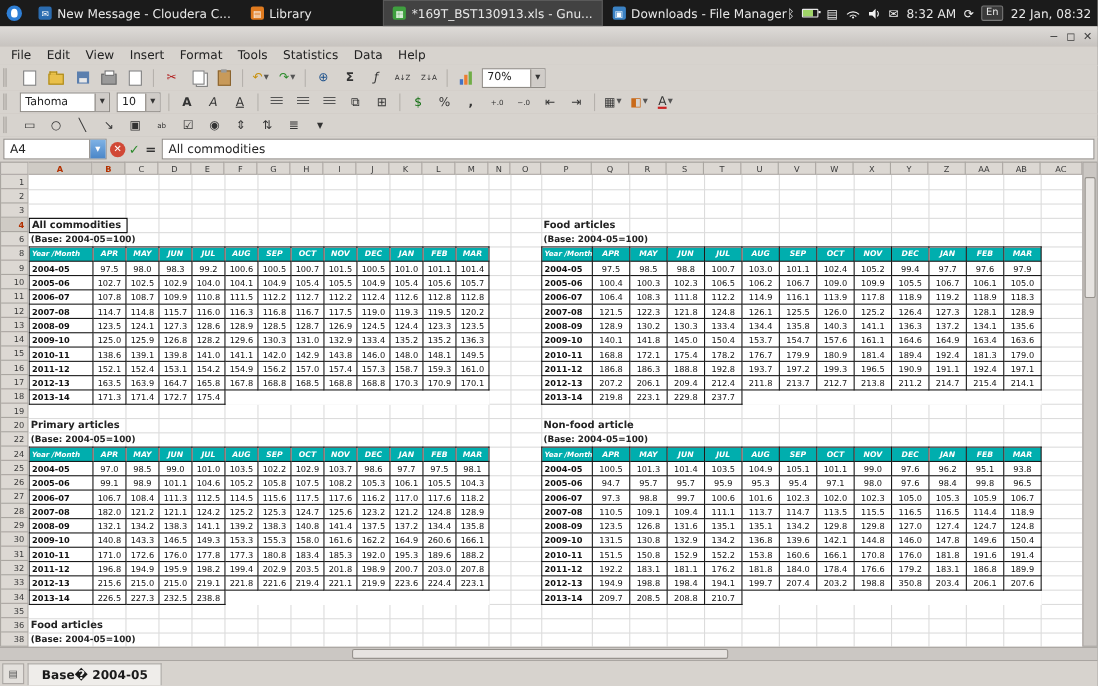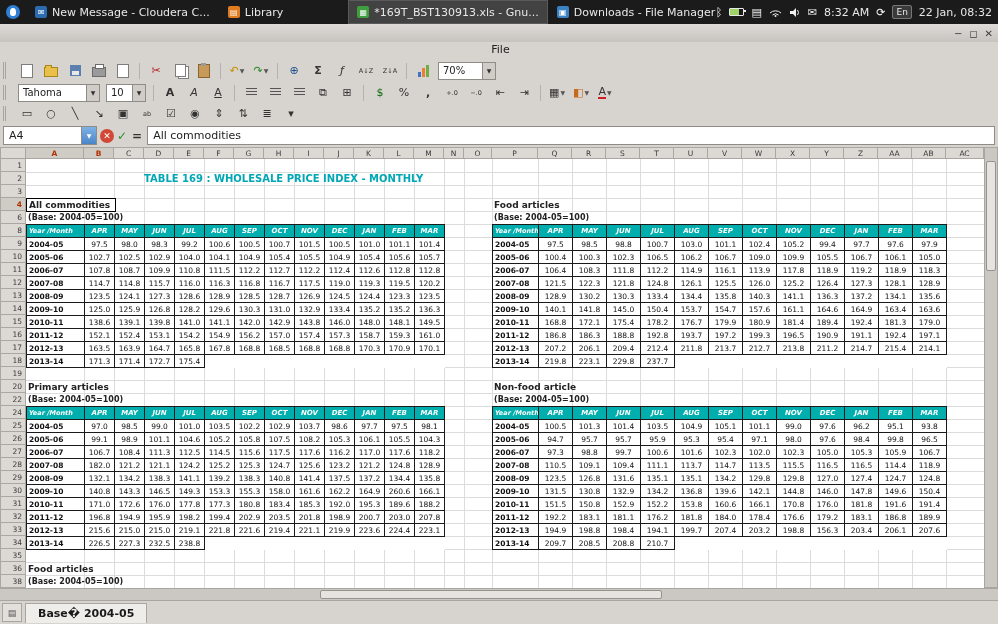--- a/index.html
+++ b/index.html
@@ -22,21 +22,21 @@
   .batt{width:13px;height:6px;border:1px solid #e8e8e8;border-radius:1px;position:relative;background:linear-gradient(90deg,#9fd468 70%,transparent 70%);}
   .batt:after{content:"";position:absolute;right:-3px;top:1px;width:2px;height:2px;background:#e8e8e8;}
   .kbadge{background:#3a3a3a;border:1px solid #777;border-radius:2px;padding:0 3px;font-size:9px;line-height:12px;}
   
   .titlebar{position:absolute;left:0;top:24px;right:0;height:18px;
             background:linear-gradient(#dedbd8,#c7c3bf);border-bottom:1px solid #9d9995;
             display:flex;align-items:center;justify-content:center;font-size:11px;color:#2d2d2d;font-weight:bold;}
   .winbtns{position:absolute;right:5px;top:0;height:100%;display:flex;align-items:center;gap:7px;
            font-weight:normal;color:#3c3c3c;font-size:10px;}
   .menubar{position:absolute;left:0;top:42px;right:0;height:17px;display:flex;align-items:center;
-           font-size:11px;background:#d7d3ce;border-bottom:1px solid #c2beb9;padding-left:3px;flex-direction:column;}
+           font-size:11px;background:#d7d3ce;border-bottom:1px solid #c2beb9;padding-left:3px;}
   .menu-item{padding:1px 7px;}
   
   .tb{position:absolute;left:0;right:0;display:flex;align-items:center;gap:2px;background:#d7d3ce;
       border-bottom:1px solid #c2beb9;padding-left:2px;}
   .tb1{top:59px;height:23px;}
   .tb2{top:82px;height:21px;}
   .tb3{top:103px;height:21px;}
   .grip{width:5px;height:75%;border-left:3px double #a7a39e;margin:0 3px 0 1px;}
   .tbtn{min-width:20px;height:18px;display:inline-flex;align-items:center;justify-content:center;
         border:1px solid transparent;border-radius:2px;font-size:11px;color:#333;position:relative;}
@@ -421,21 +421,20 @@
       <div class="vline" style="left: 328px;"></div>
       <div class="vline" style="left: 298px;"></div>
       <div class="vline" style="left: 268px;"></div>
       <div class="vline" style="left: 238px;"></div>
       <div class="vline" style="left: 208px;"></div>
       <div class="vline" style="left: 178px;"></div>
       <div class="vline" style="left: 148px;"></div>
       <div class="vline" style="left: 118px;"></div>
       <div class="vline" style="left: 88px;"></div>
       <div class="vline" style="left: 58px;"></div>
-    <div class="sheet-title">TABLE 169 : WHOLESALE PRICE INDEX - MONTHLY</div>
     <div class="sel-box">
       <span class="sec-label" style="left:2px;top:0;">All commodities</span>
     </div>
     <div class="sec-label" style="left:468px;top:40px;">Food articles</div>
     <div class="base-label" style="left:2px;top:53px;">(Base: 2004-05=100)</div>
     <div class="base-label" style="left:468px;top:53px;">(Base: 2004-05=100)</div>
     <div class="sec-label" style="left:2px;top:222px;">Primary articles</div>
     <div class="sec-label" style="left:468px;top:222px;">Non-food article</div>
     <div class="base-label" style="left:2px;top:235px;">(Base: 2004-05=100)</div>
     <div class="base-label" style="left:468px;top:235px;">(Base: 2004-05=100)</div>
@@ -1148,21 +1147,21 @@
           <tr>
             <td class="yr">2012-13</td>
             <td>194.9</td>
             <td>198.8</td>
             <td>198.4</td>
             <td>194.1</td>
             <td>199.7</td>
             <td>207.4</td>
             <td>203.2</td>
             <td>198.8</td>
-            <td>156.3</td>
+            <td>350.8</td>
             <td>203.4</td>
             <td>206.1</td>
             <td>207.6</td>
           </tr>
           <tr>
             <td class="yr">2013-14</td>
             <td>209.7</td>
             <td>208.5</td>
             <td>208.8</td>
             <td>210.7</td>

